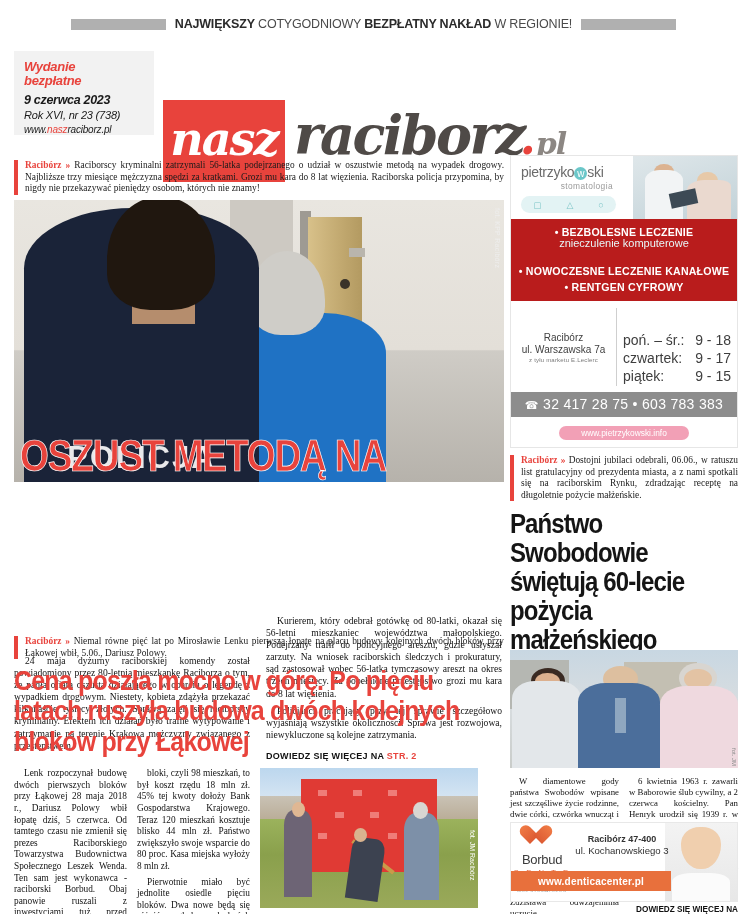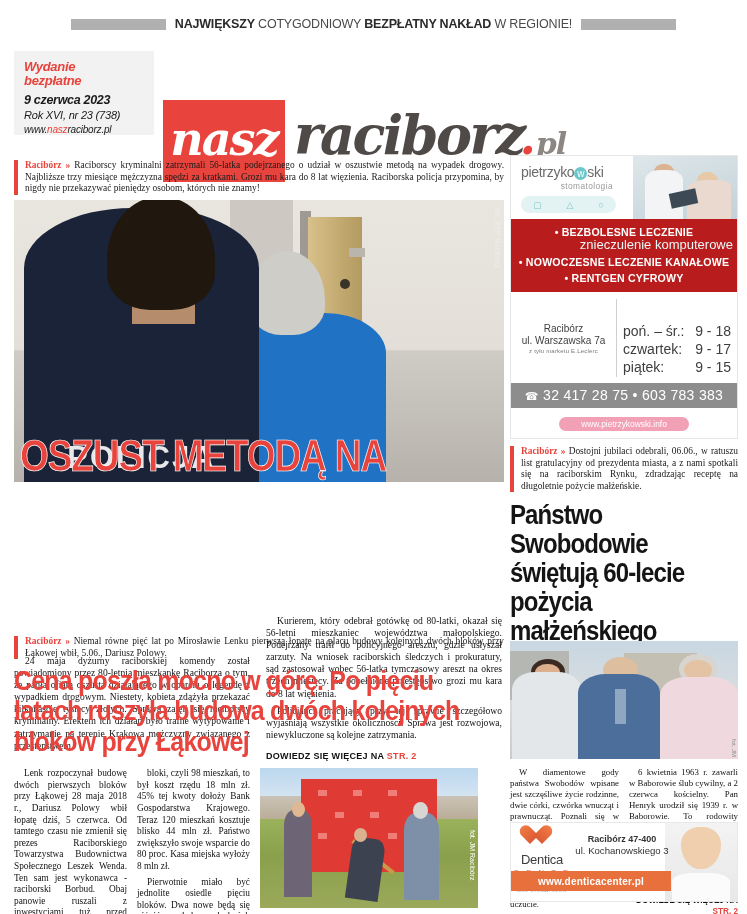--- a/index.html
+++ b/index.html
@@ -246,25 +246,24 @@
            background:#e7c9a8; border-radius:50%; }
   .adp-tab{ position:absolute; left:36%; top:56%; width:26%; height:24%;
             background:#3d4a55; transform:rotate(-12deg); }
 
   .ad-mid{ background:#b91c1c; padding:7px 4px 8px; text-align:center; }
   .ad-mid .l1, .ad-mid .l3, .ad-mid .l4{
     font-family:"Liberation Sans", sans-serif; font-weight:bold; color:#fff;
     font-size:10.6px; letter-spacing:0.2px;
   }
   .ad-mid .l2{
-    font-family:"Liberation Sans", sans-serif; color:#e8f6f7; font-size:13px;
+    font-family:"Liberation Sans", sans-serif; color:#e8f6f7; font-size:11px;
     margin-top:-1px;
-    text-align:right;
-  }
-  .ad-mid .l3{ margin-top:4px; }
+  }
+  .ad-mid .l3{ margin-top:16px; }
   .ad-mid .l4{ margin-top:4px; }
 
   .ad-info{ display:flex; padding:7px 6px 6px; align-items:center; }
   .ad-addr{ flex:1; text-align:center;
     font-family:"Liberation Sans", sans-serif; color:#3e3e3e; }
   .ad-addr .a1{ font-size:10px; }
   .ad-addr .a2{ font-size:10px; margin-top:1px; }
   .ad-addr .a3{ font-size:6px; color:#7a7a7a; margin-top:2px; letter-spacing:.2px; }
   .ad-sep{ width:1px; align-self:stretch; background:#cfcfcf; margin:0 6px; }
   .ad-hours{ flex:0 0 108px; font-family:"Liberation Sans", sans-serif;
@@ -590,21 +589,21 @@
 </div>
 
 <div class="ad-dentica">
   <div class="dc-right">
     <div class="dc-hair"></div>
     <div class="dc-face"></div>
     <div class="dc-body"></div>
   </div>
   <div class="dc-left">
     <div class="dc-heart"></div>
-    <div class="dc-n1">Dentica</div>
+    <div class="dc-n1">Borbud</div>
     <div class="dc-n2">C E N T E R</div>
     <div class="dc-n3">MÓJ STOMATOLOG</div>
   </div>
   <div class="dc-mid">
     <div class="dc-a1">Racibórz 47-400</div>
     <div class="dc-a2">ul. Kochanowskiego 3</div>
   </div>
   <div class="dc-bar">
     <span>www.denticacenter.pl</span>
   </div>

